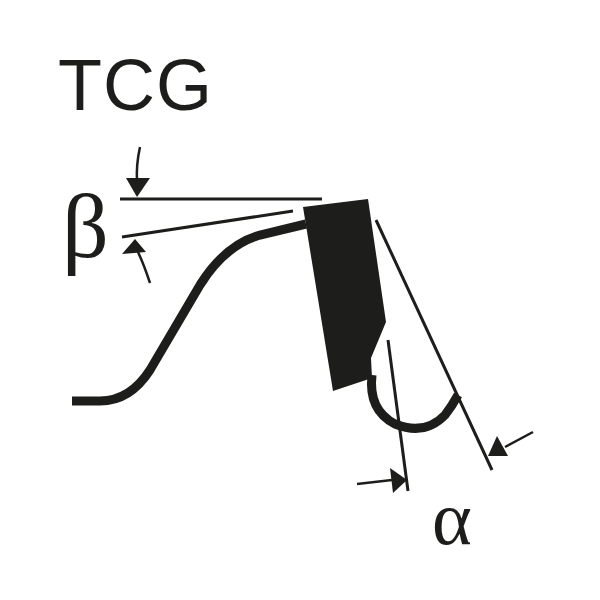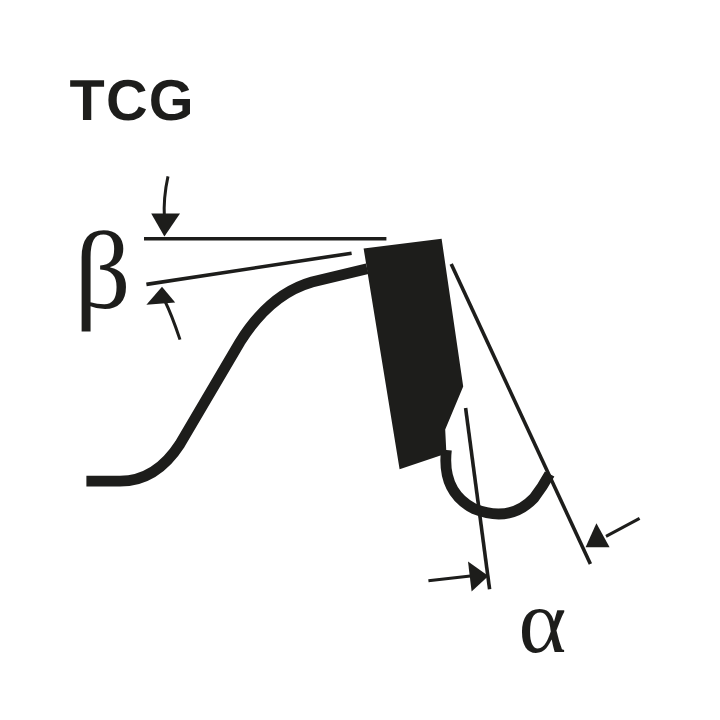--- a/index.html
+++ b/index.html
@@ -1,21 +1,21 @@
 <!DOCTYPE html>
 <html><head>
   <meta charset="utf-8">
   <style>
     html, body { margin: 0; padding: 0; background: #ffffff; }
     body { width: 600px; height: 600px; position: relative; overflow: hidden; }
     .canvas { position: absolute; left: 0; top: 0; width: 600px; height: 600px; }
     .title {
       position: absolute; left: 58px; top: 48px;
-      font-family: "Liberation Sans", sans-serif; font-weight: bold;
-      font-size: 48px; line-height: 74px; color: #1d1d1b; letter-spacing: 1px;
+      font-family: "Liberation Sans", sans-serif; font-weight: normal;
+      font-size: 72px; line-height: 74px; color: #1d1d1b; letter-spacing: 1px;
     }
     .symbol {
       position: absolute; font-family: "Liberation Serif", serif;
       color: #1d1d1b; line-height: 1;
     }
     .beta { left: 62px; top: 180px; font-size: 92px; }
     .alpha { left: 432px; top: 480px; font-size: 76px; }
   </style>
 </head>
 <body>

